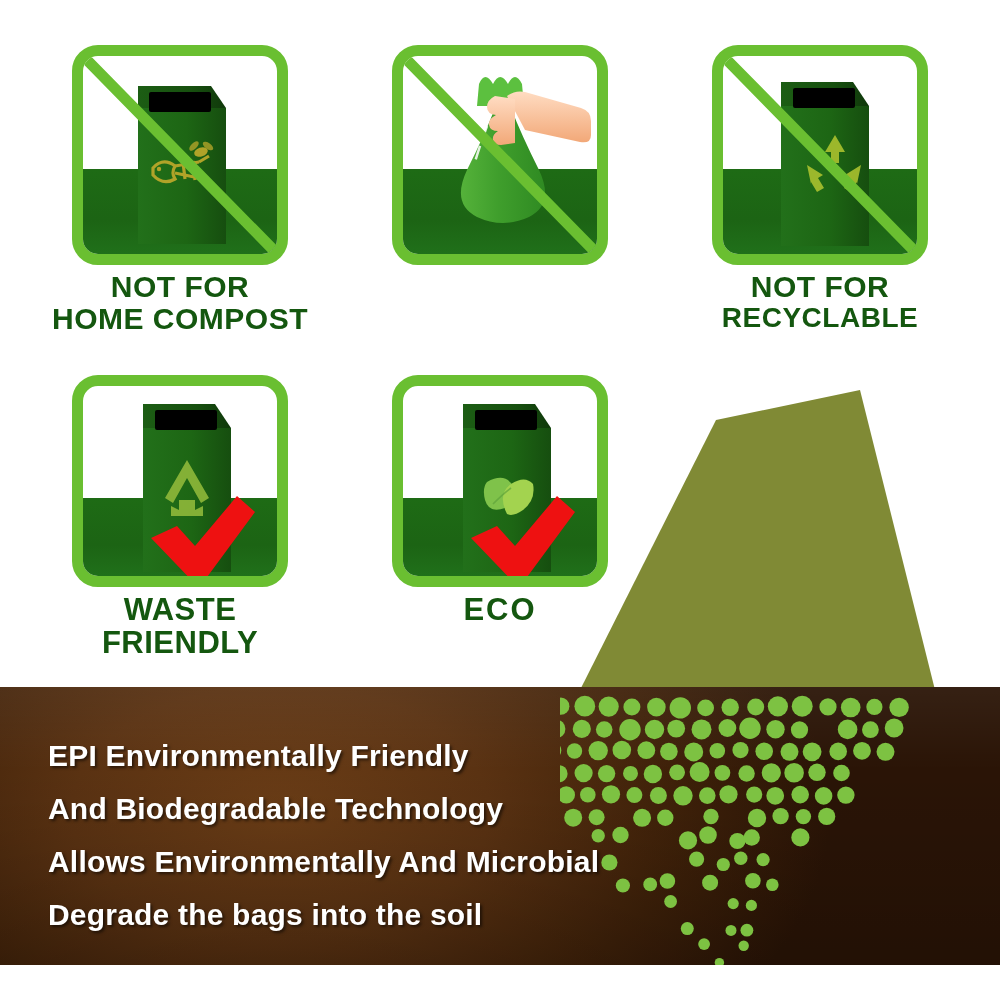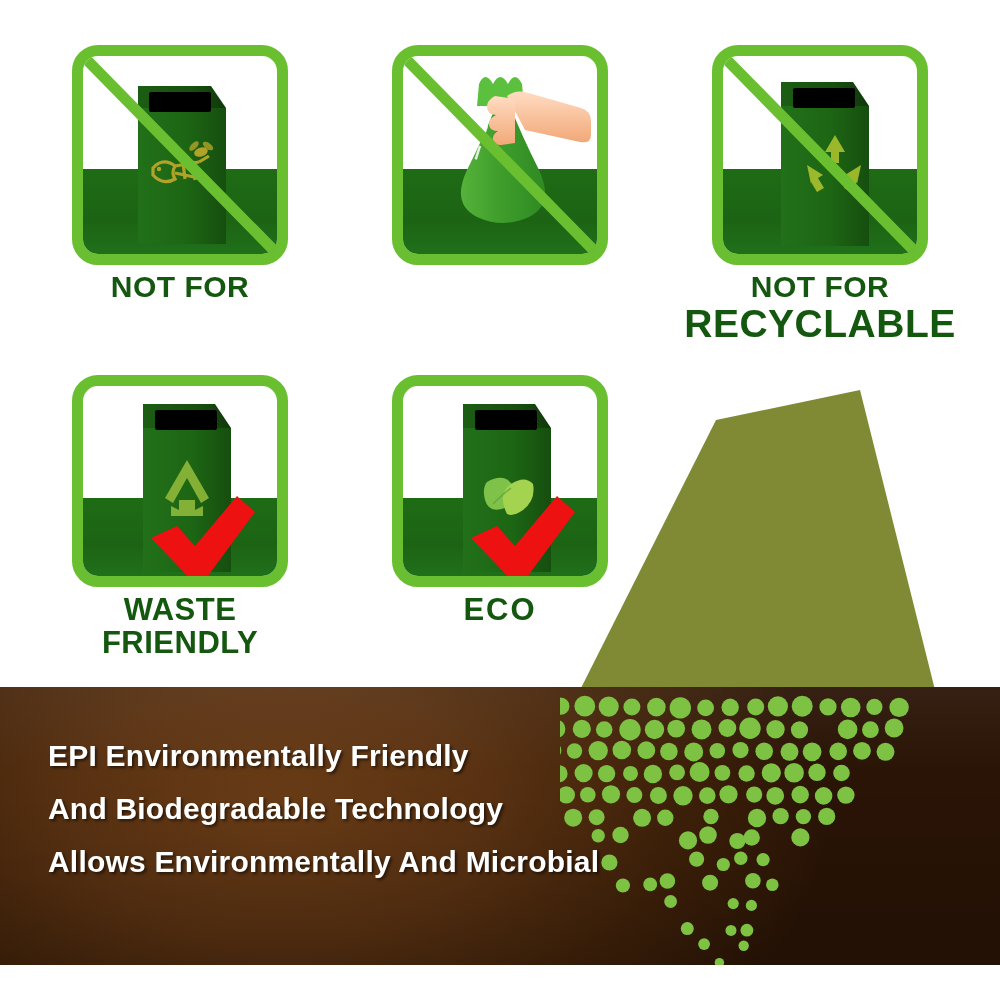--- a/index.html
+++ b/index.html
@@ -110,20 +110,21 @@
             <ellipse cx="125" cy="90" rx="6" ry="3" transform="rotate(35 125 90)" opacity=".8"></ellipse>
           </g>
         </svg>
 
         <svg width="216" height="220" viewBox="0 0 216 220" style="position:absolute;left:0;top:0;">
           <line x1="4" y1="4" x2="212" y2="216" stroke="#6abf31" stroke-width="11" stroke-linecap="round"></line>
         </svg>
       </div>
       <div class="caption">
         <span class="l1" style="font-size:30px;">NOT FOR</span>
+        <span class="l2" style="font-size:30px;">HOME  COMPOST</span>
       </div>
     </div>
 
     <div class="panel" style="left:360px;top:45px;">
       <div class="framebox">
         <div class="ground"></div>
         <svg width="216" height="220" viewBox="0 0 216 220" style="position:absolute;left:0;top:0;">
           <defs>
             <linearGradient id="bagG" x1="0" y1="0" x2="1" y2="0">
               <stop offset="0%" stop-color="#55b23a"></stop>
@@ -176,21 +177,21 @@
             <path d="M88,128 l-4,-19 l16,10 l-5,3 l6,10 l-7,4 l-6,-10 z"></path>
             <path d="M134,128 l4,-19 l-16,10 l5,3 l-6,10 l7,4 l6,-10 z"></path>
           </g>
         </svg>
         <svg width="216" height="220" viewBox="0 0 216 220" style="position:absolute;left:0;top:0;">
           <line x1="4" y1="4" x2="212" y2="216" stroke="#6abf31" stroke-width="11" stroke-linecap="round"></line>
         </svg>
       </div>
       <div class="caption">
         <span class="l1" style="font-size:30px;">NOT FOR</span>
-        <span class="l2" style="font-size:39px;">RECYCLABLE</span>
+        <span class="l2" style="font-size:28px;">RECYCLABLE</span>
       </div>
     </div>
 
     <div class="panel" style="left:40px;top:375px;">
       <div class="framebox" style="height:212px;">
         <div class="ground" style="height:78px;"></div>
         <svg width="216" height="212" viewBox="0 0 216 212" style="position:absolute;left:0;top:0;">
           <defs>
             <linearGradient id="binBody4" x1="0" y1="0" x2="1" y2="0">
               <stop offset="0%" stop-color="#22701a"></stop>
@@ -376,16 +377,17 @@
           <circle cx="183.7" cy="258.7" r="5.2" fill="#7dc242"></circle>
           <circle cx="159.4" cy="275.6" r="4.7" fill="#7dc242"></circle>
           <circle cx="169.4" cy="290.0" r="5.1" fill="#7dc242"></circle>
         </svg>
     </div>
 
     <div class="soil-text">
       <div>EPI Environmentally Friendly</div>
       <div>And Biodegradable Technology</div>
       <div>Allows Environmentally And Microbial</div>
+      <div>Degrade the bags into the soil</div>
     </div>
   </div>
 
 </div>
 
 </body></html>

